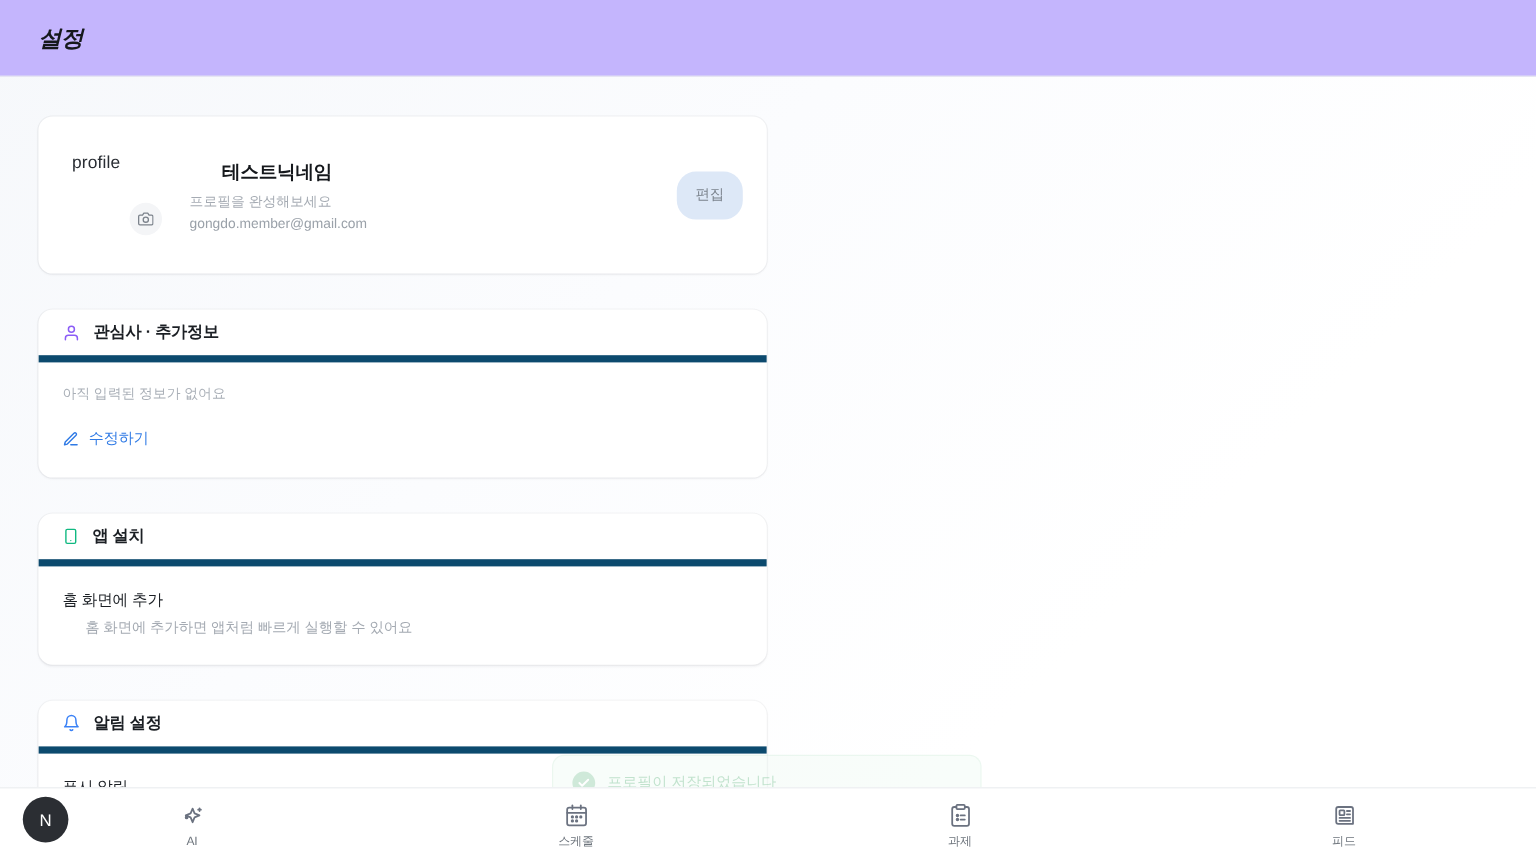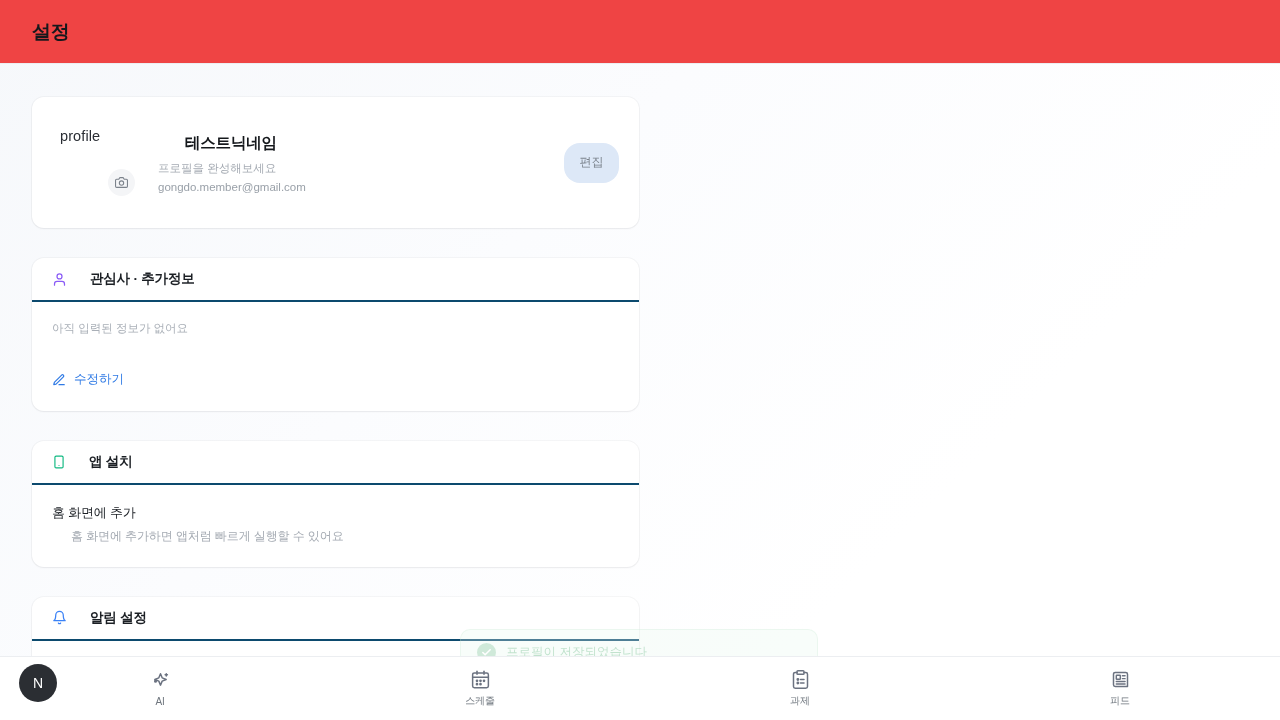--- a/index.html
+++ b/index.html
@@ -24,26 +24,27 @@
     inset: 0;
     background: linear-gradient(135deg, #f6f8fb 0%, #fbfcfe 38%, #ffffff 72%, #ffffff 100%);
   }
 
   
   .app-header {
     position: absolute;
     top: 0; left: 0;
     width: 1280px;
     height: 64px;
-    background: #ef4444;
+    background: #c4b5fd;
     border-bottom: 1px solid #eceef1;
     display: flex;
     align-items: center;
     padding-left: 32px;
     z-index: 5;
+    font-style: italic;
   }
   .app-header .title {
     font-size: 19px;
     font-weight: 700;
     letter-spacing: -0.3px;
     color: #15181c;
   }
 
   
   .content {
@@ -133,36 +134,36 @@
     width: 55px;
     height: 40px;
     cursor: pointer;
   }
 
   
   .card-head {
     height: 44px;
     display: flex;
     align-items: center;
-    gap: 23px;
+    gap: 11px;
     padding: 0 20px;
-    border-bottom: 2px solid #0c4a6e;
+    border-bottom: 6px solid #0c4a6e;
   }
   .card-head .head-title {
     font-size: 13.5px;
     font-weight: 700;
     color: #1b1f24;
     letter-spacing: -0.2px;
   }
   .card-body { padding: 19px 20px 20px 20px; }
 
   .empty-text {
     font-size: 11.5px;
     color: #a9afb7;
-    margin-bottom: 35px;
+    margin-bottom: 21px;
   }
   .action-link {
     display: inline-flex;
     align-items: center;
     gap: 8px;
     font-size: 12.5px;
     font-weight: 500;
     color: #2f7ae5;
     cursor: pointer;
     background: none;

